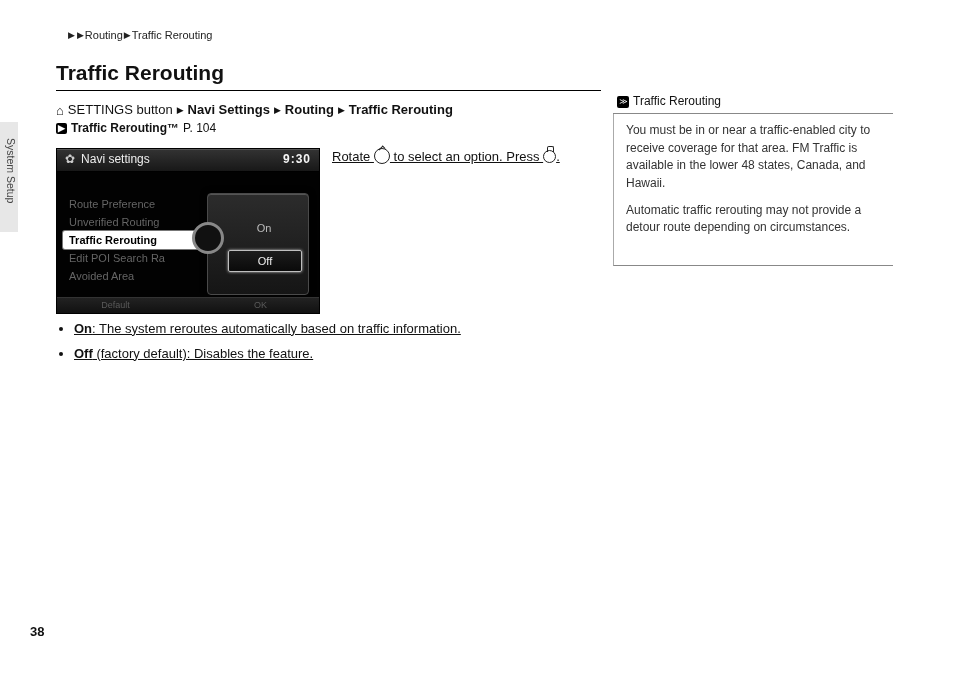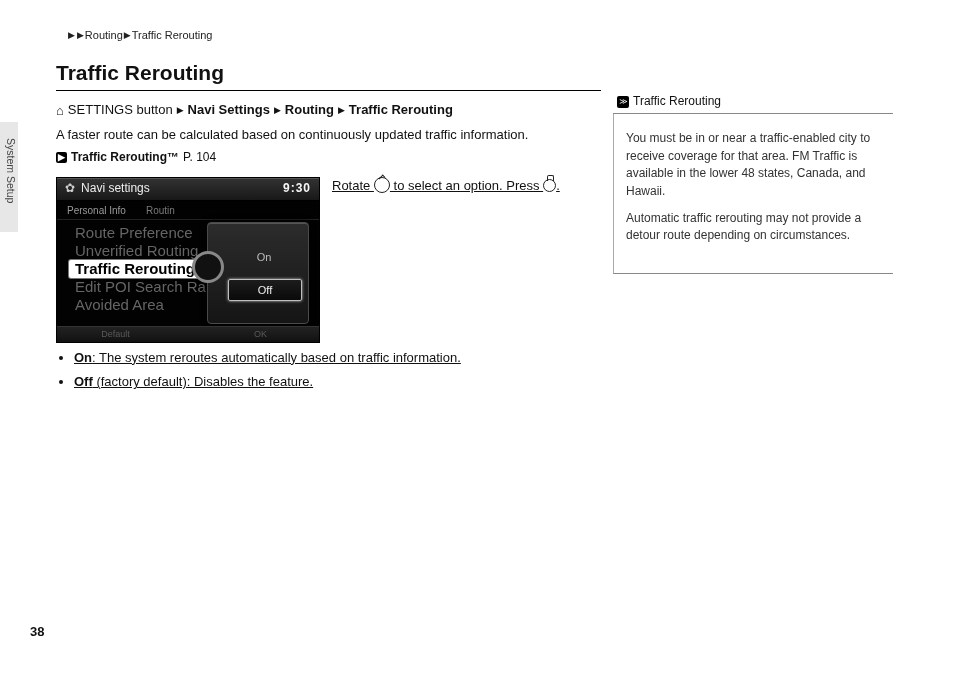--- a/index.html
+++ b/index.html
@@ -158,22 +158,22 @@
   }
   .shot-tabs .t:first-child{
     color:#9a9a9a;
   }
 
   .shot-body {
     position:absolute;
     top:42px; left:0; right:0; bottom:16px;
   }
   .shot-menu {
-    position:absolute; left:12px; top:4px; width:155px;
-    font-size:15px;
+    position:absolute; left:6px; top:4px; width:155px;
+    font-size:11px;
   }
   .shot-menu .item {
     height:18px;
     line-height:18px;
     padding:0 6px;
     color:#656565;
     white-space:nowrap; overflow:hidden;
   }
   .shot-menu .item.sel {
     background:#fff;
@@ -300,21 +300,21 @@
     border-radius:2px;
     letter-spacing:-1px;
   }
   .side-body {
     border-left:1px solid #aaa;
     padding:8px 0 18px 12px;
     font-size:12px;
     color:#333;
     border-bottom:1px solid #888;
   }
-  .side-body p { margin:8px 0 10px 0; }
+  .side-body p { margin:0 0 10px 0; }
 </style>
 </head>
 <body>
 
 <div class="page">
 
   <div class="breadcrumb">
     <span class="tri">▶</span>
     <span class="tri">▶</span>
     <span>Routing</span>
@@ -335,39 +335,34 @@
       <span class="icon-settings">⌂</span>
       <span>SETTINGS button</span>
       <span class="tri">▶</span>
       <b>Navi Settings</b>
       <span class="tri">▶</span>
       <b>Routing</b>
       <span class="tri">▶</span>
       <b>Traffic Rerouting</b>
     </div>
 
-    <p class="faster-route">A faster route can be calculated based on continuously updated traffic information.</p>
 
     <div class="xref">
       <span class="box">▶</span><span>Traffic Rerouting™</span><span class="xp">P. 104</span>
     </div>
 
     <div class="shot-row">
 
       <div class="shot">
         <div class="shot-top">
           <span class="ttl">
             <span class="gear">✿</span>
             <span>Navi settings</span>
           </span>
           <span class="clock">9:30</span>
-        </div>
-        <div class="shot-tabs">
-          <div class="t">Personal Info</div>
-          <div class="t">Routin</div>
         </div>
         <div class="shot-body">
           <div class="shot-menu">
             <div class="item">Route Preference</div>
             <div class="item">Unverified Routing</div>
             <div class="item sel">Traffic Rerouting</div>
             <div class="item">Edit POI Search Ra</div>
             <div class="item">Avoided Area</div>
           </div>
           <div class="shot-popup">

